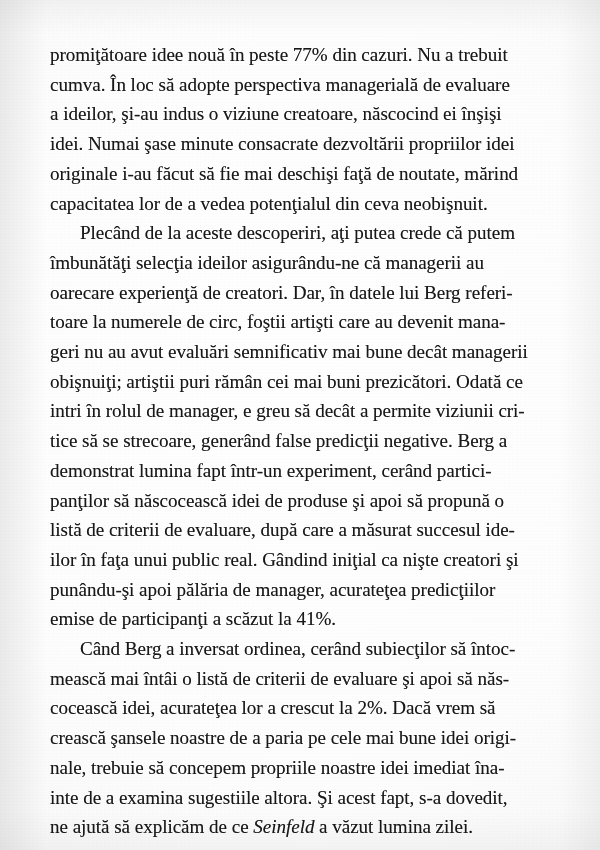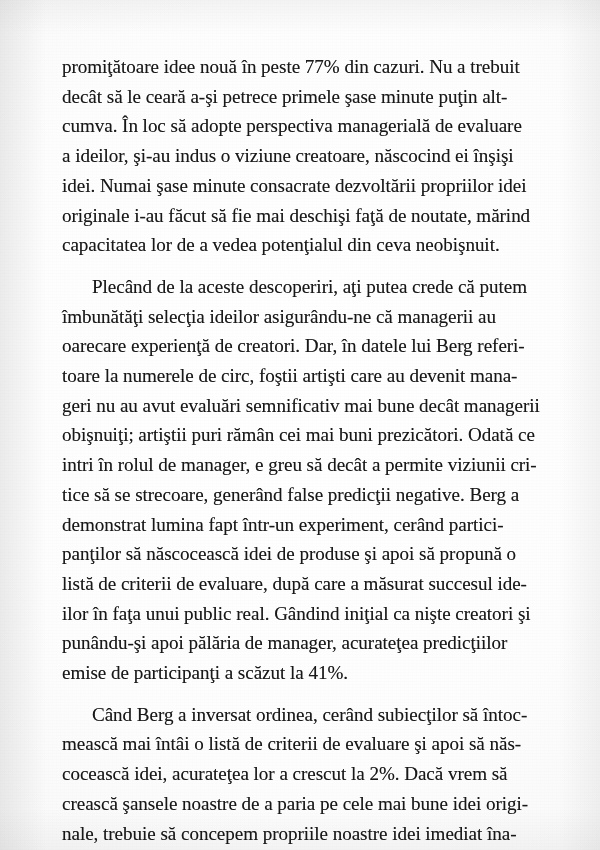--- a/index.html
+++ b/index.html
@@ -45,21 +45,21 @@
 
   .text-block {
     position: absolute;
     left: 50px;
     top: 40px;
     width: 503px;
     z-index: 3;
   }
 
   .para {
-    margin: 12px;
+    margin: 0;
     color: #191919;
     font-size: 19.1px;
     line-height: 29.7px;
     letter-spacing: -0.05px;
     text-align: justify;
     text-align-last: left;
     -webkit-font-smoothing: none;
   }
 
   .para .ital {
@@ -117,21 +117,20 @@
 <body>
 
 <div class="page">
 
   <div class="text-block">
 
     <p class="para">
       <span class="line justified">
           <span>promiţătoare idee nouă în peste 77% din cazuri. Nu a trebuit</span>
         </span>
-      <span class="line">decât să le ceară a-şi petrece primele şase minute puţin alt-</span>
       <span class="line">cumva. În loc să adopte perspectiva managerială de evaluare</span>
       <span class="line">a ideilor, şi-au indus o viziune creatoare, născocind ei înşişi</span>
       <span class="line">idei. Numai şase minute consacrate dezvoltării propriilor idei</span>
       <span class="line">originale i-au făcut să fie mai deschişi faţă de noutate, mărind</span>
       <span class="line">capacitatea lor de a vedea potenţialul din ceva neobişnuit.</span>
     </p>
 
     <p class="para">
       <span class="line indent-wide">Plecând de la aceste descoperiri, aţi putea crede că putem</span>
       <span class="line">îmbunătăţi selecţia ideilor asigurându-ne că managerii au</span>

